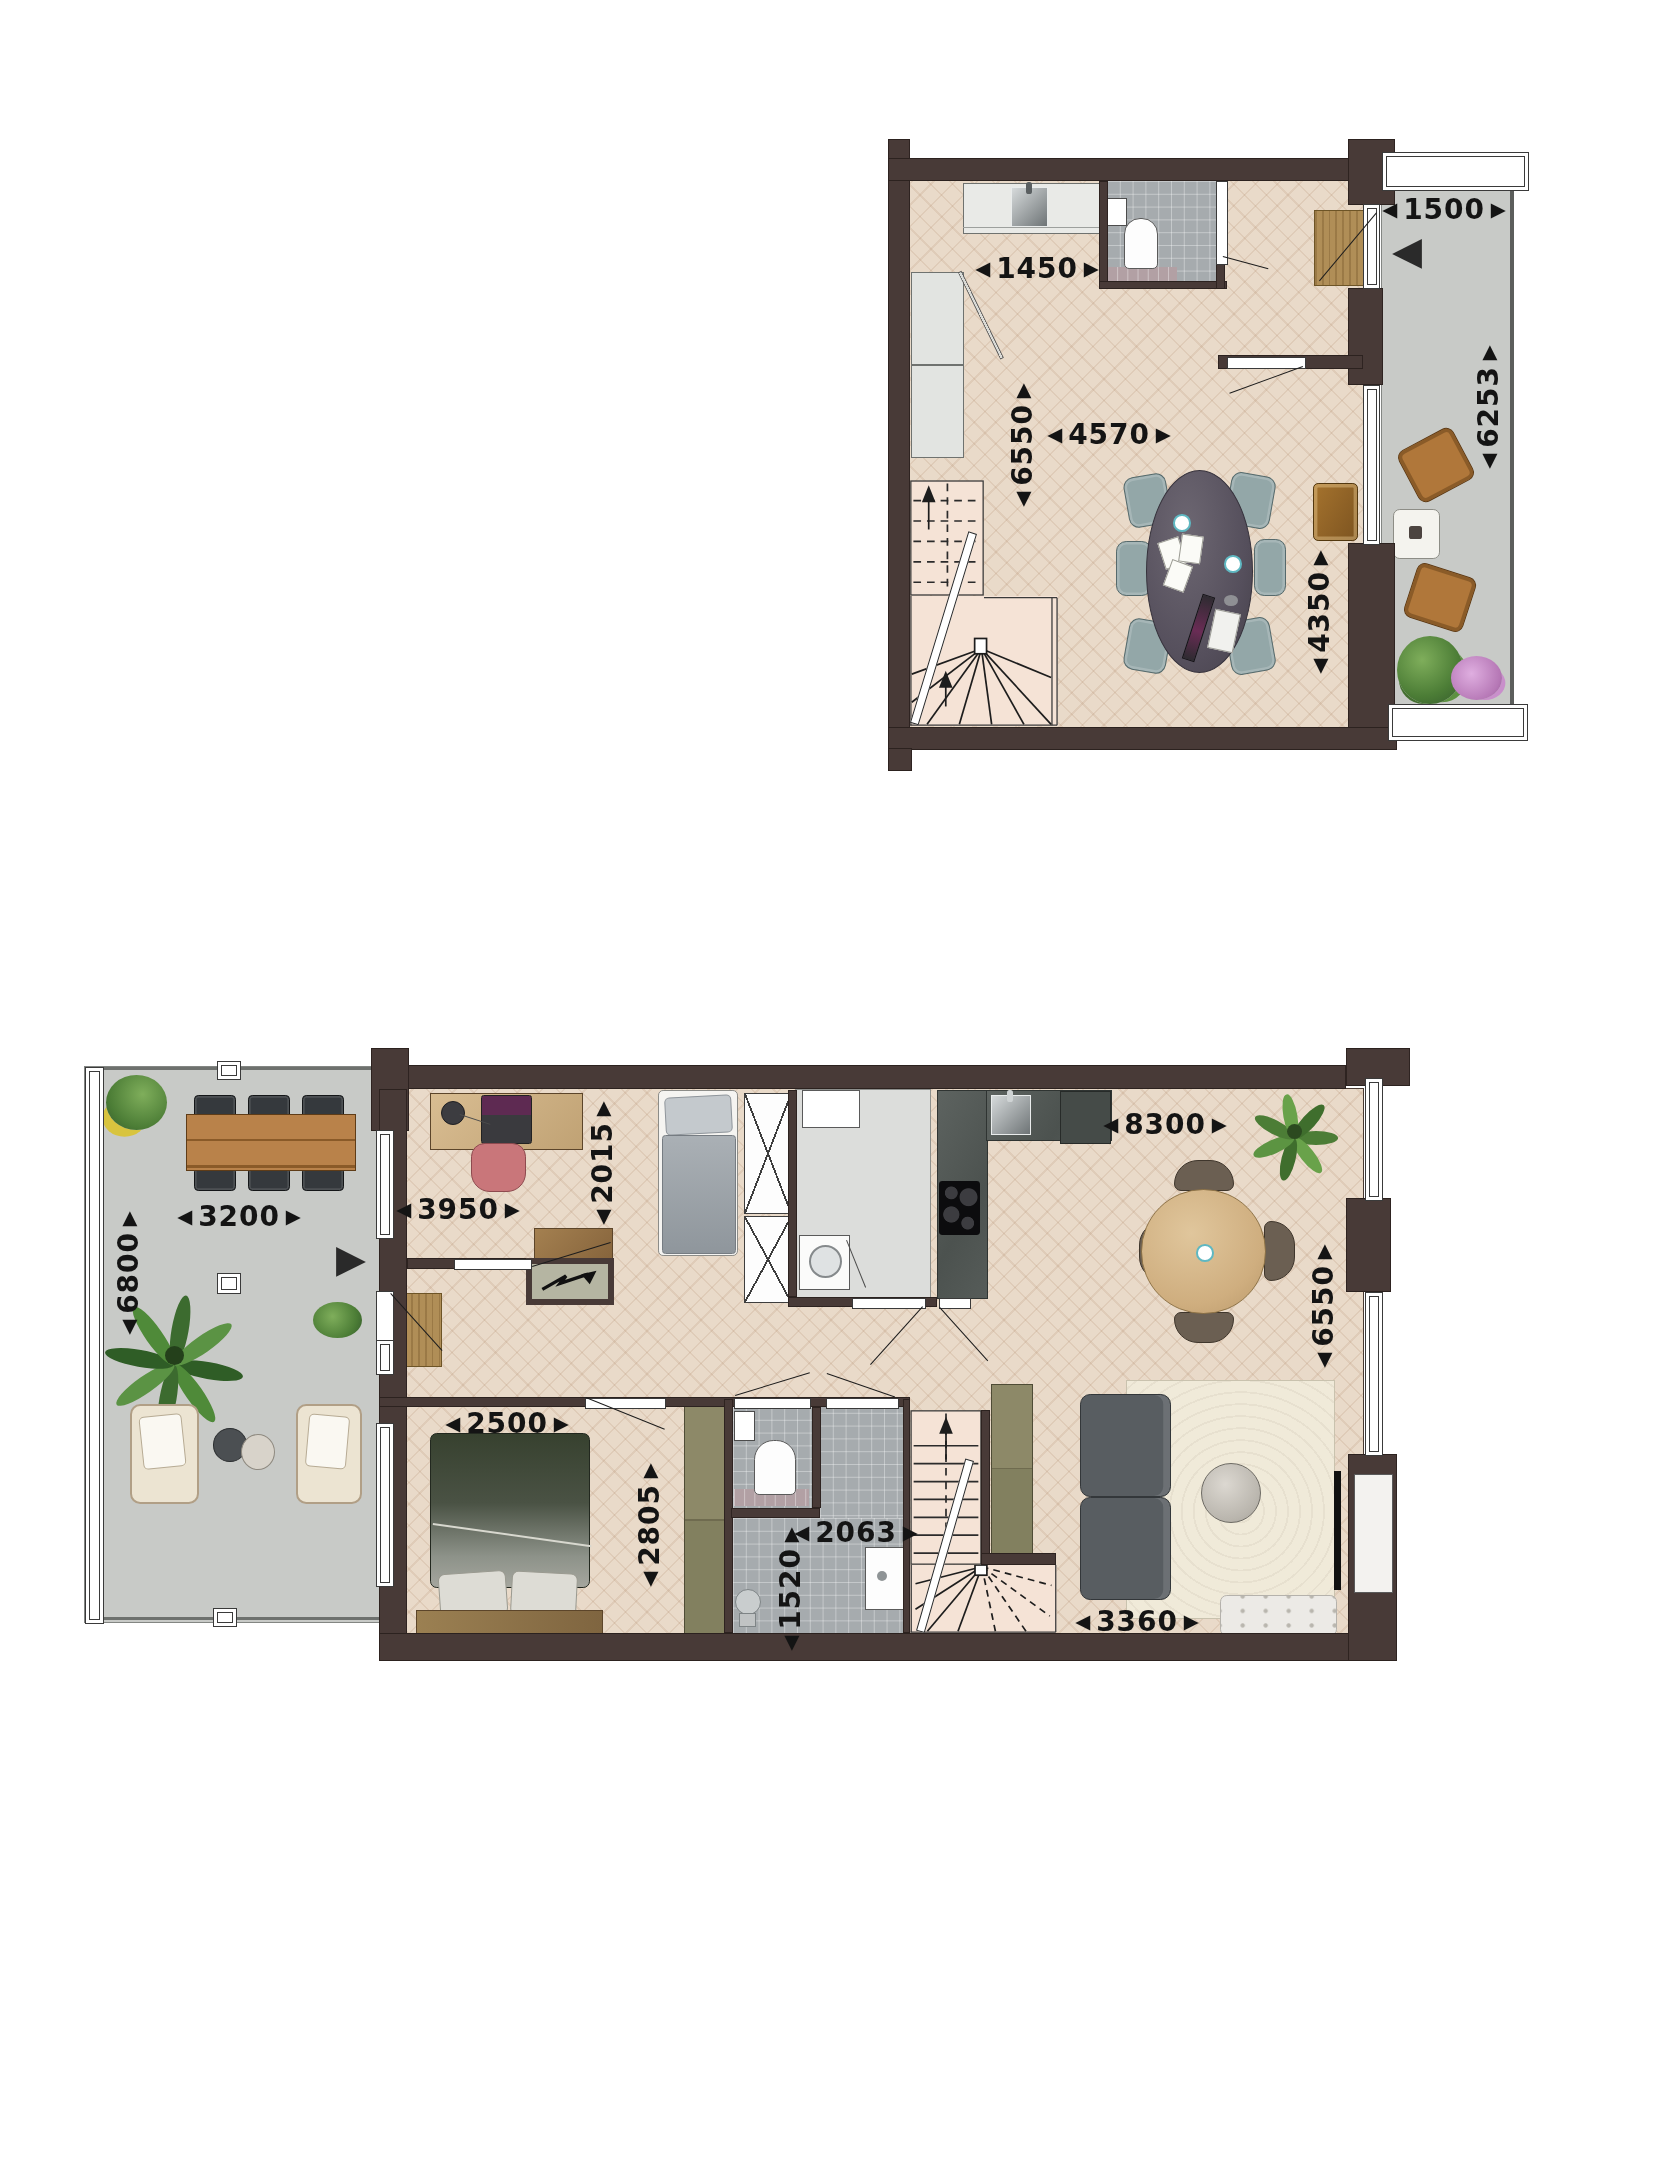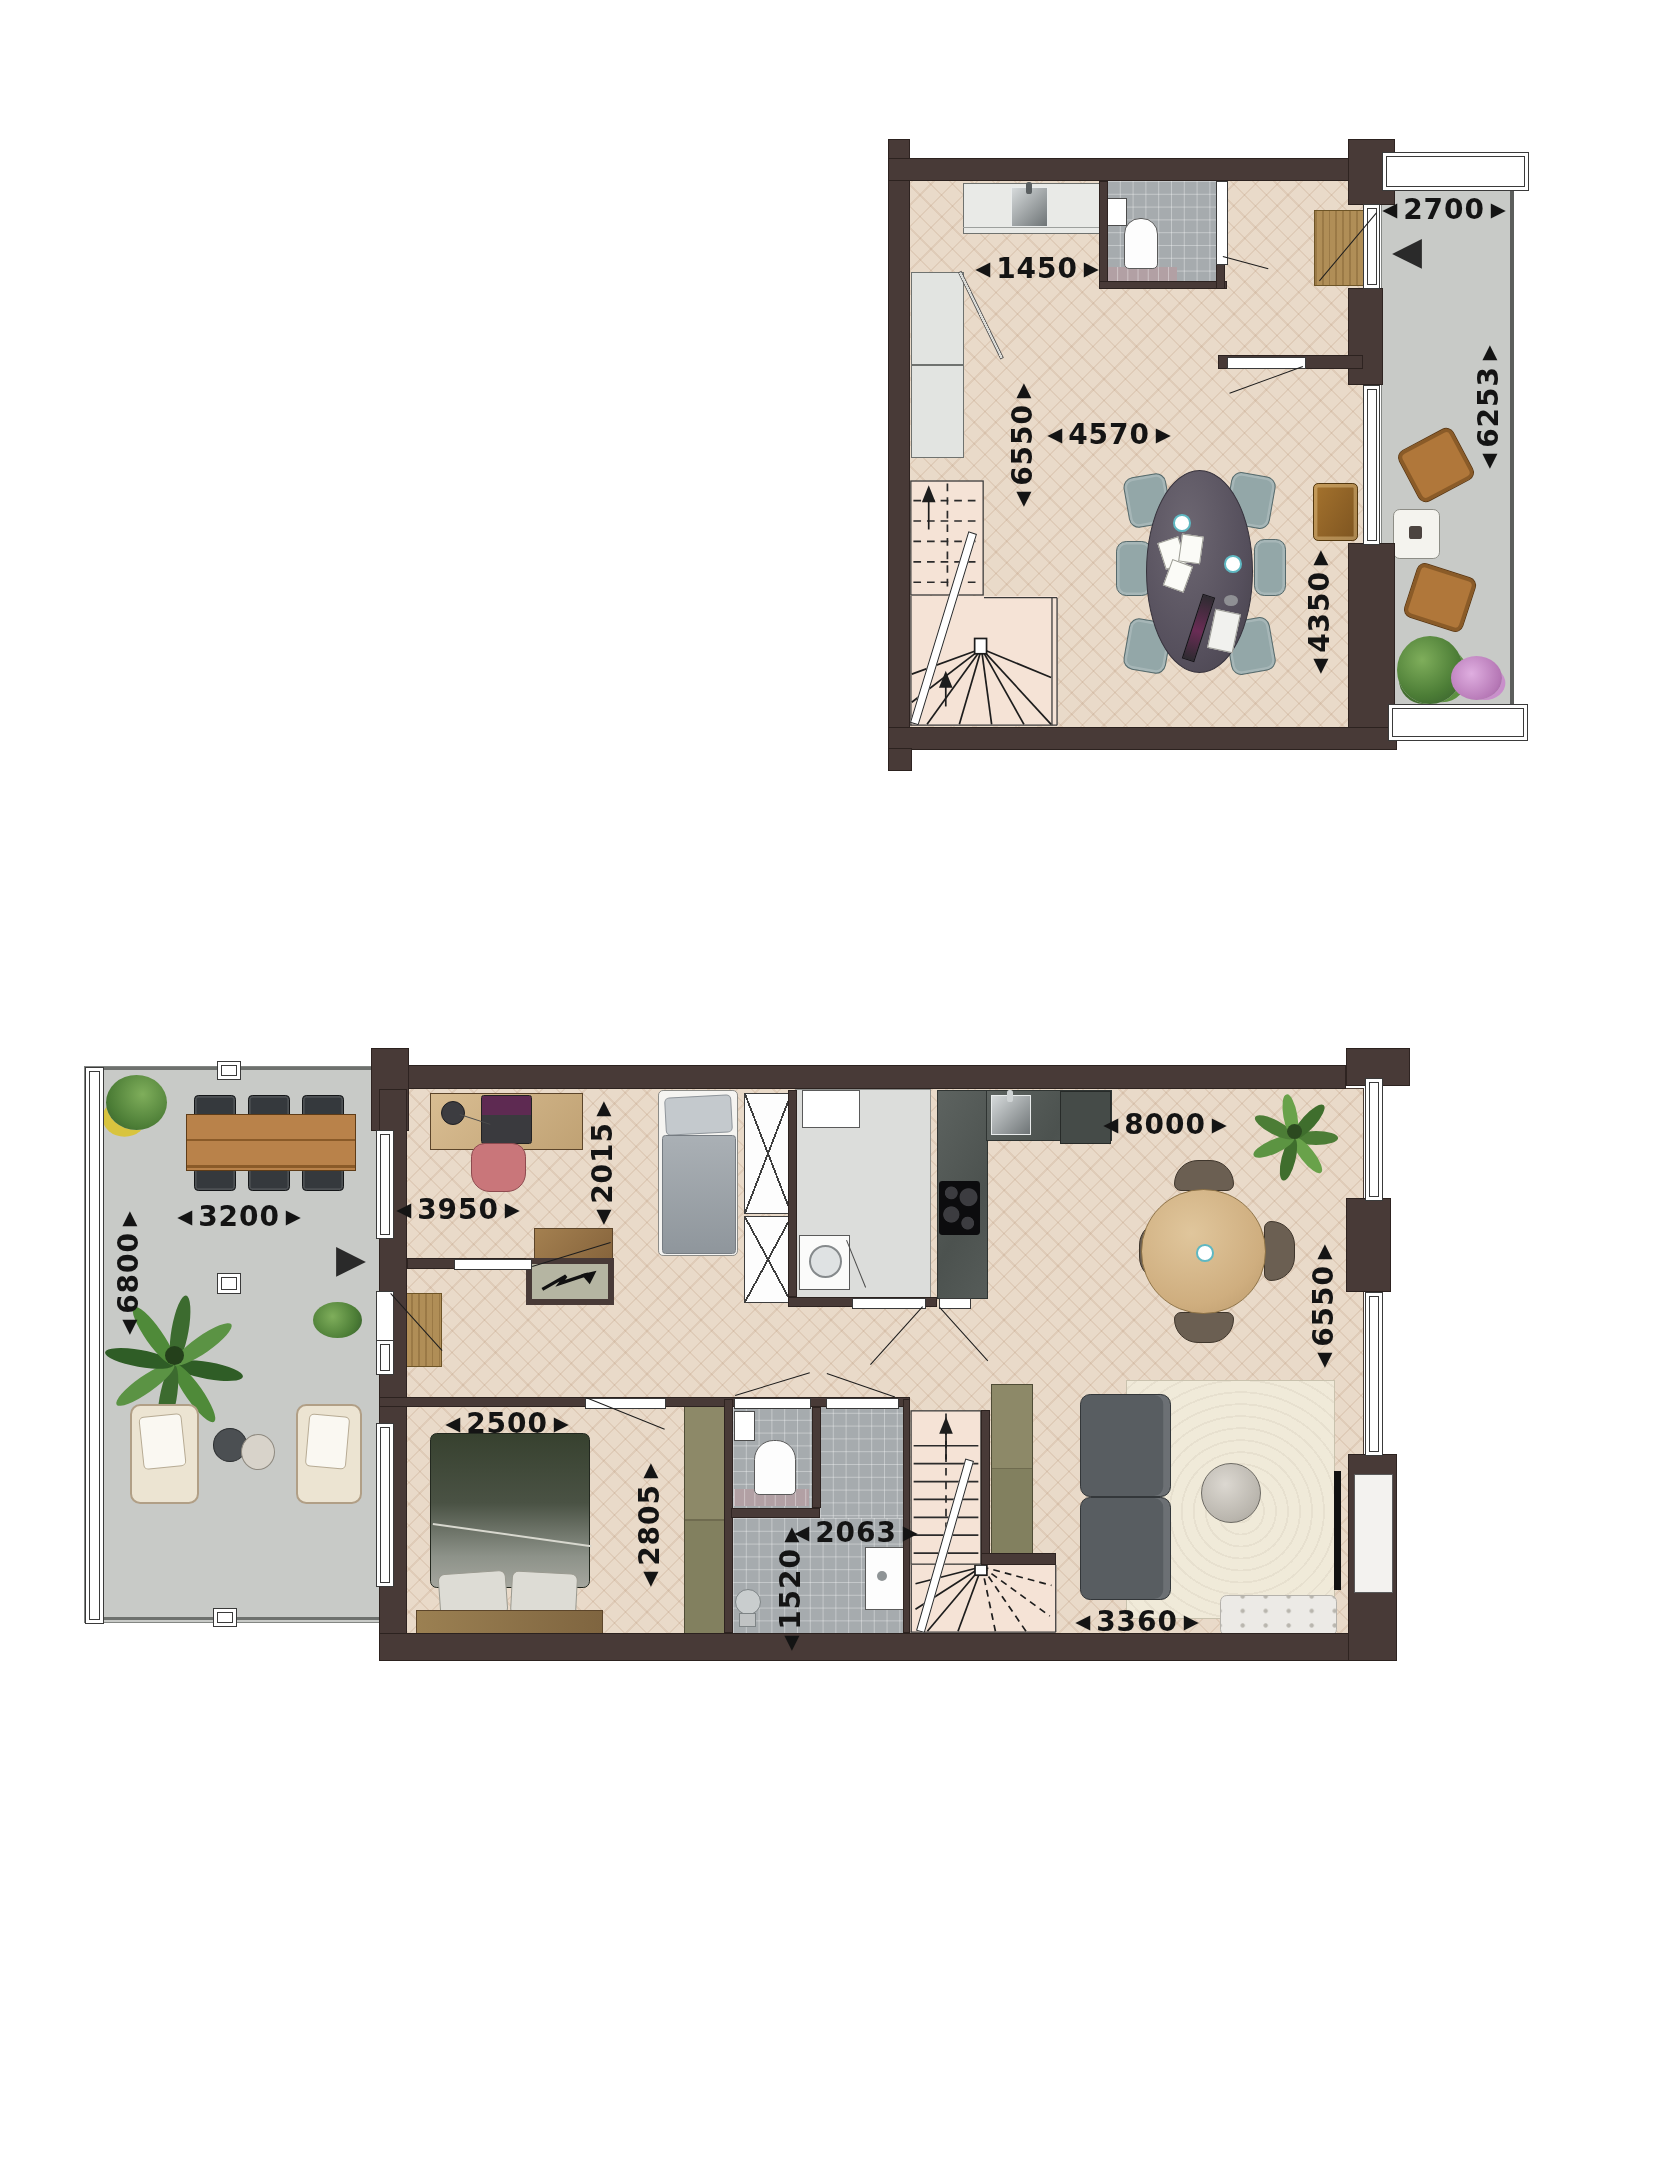--- a/index.html
+++ b/index.html
@@ -166,21 +166,21 @@
       <span class="val">6550</span>
       <span class="ar">▶</span>
     </div>
     <div class="dim v" style="left:1319px;top:612px">
       <span class="ar">◀</span>
       <span class="val">4350</span>
       <span class="ar">▶</span>
     </div>
     <div class="dim" style="left:1444px;top:209px">
       <span class="ar">◀</span>
-      <span class="val">2700</span>
+      <span class="val">1500</span>
       <span class="ar">▶</span>
     </div>
     <div class="dim v" style="left:1488px;top:407px">
       <span class="ar">◀</span>
       <span class="val">6253</span>
       <span class="ar">▶</span>
     </div>
     <span class="entry" style="left:1407px;top:250px">◀</span>
   </section>
 
@@ -388,21 +388,21 @@
       <span class="val">3950</span>
       <span class="ar">▶</span>
     </div>
     <div class="dim v" style="left:602px;top:1163px">
       <span class="ar">◀</span>
       <span class="val">2015</span>
       <span class="ar">▶</span>
     </div>
     <div class="dim" style="left:1165px;top:1124px">
       <span class="ar">◀</span>
-      <span class="val">8000</span>
+      <span class="val">8300</span>
       <span class="ar">▶</span>
     </div>
     <div class="dim v" style="left:1323px;top:1306px">
       <span class="ar">◀</span>
       <span class="val">6550</span>
       <span class="ar">▶</span>
     </div>
     <div class="dim" style="left:239px;top:1216px">
       <span class="ar">◀</span>
       <span class="val">3200</span>

